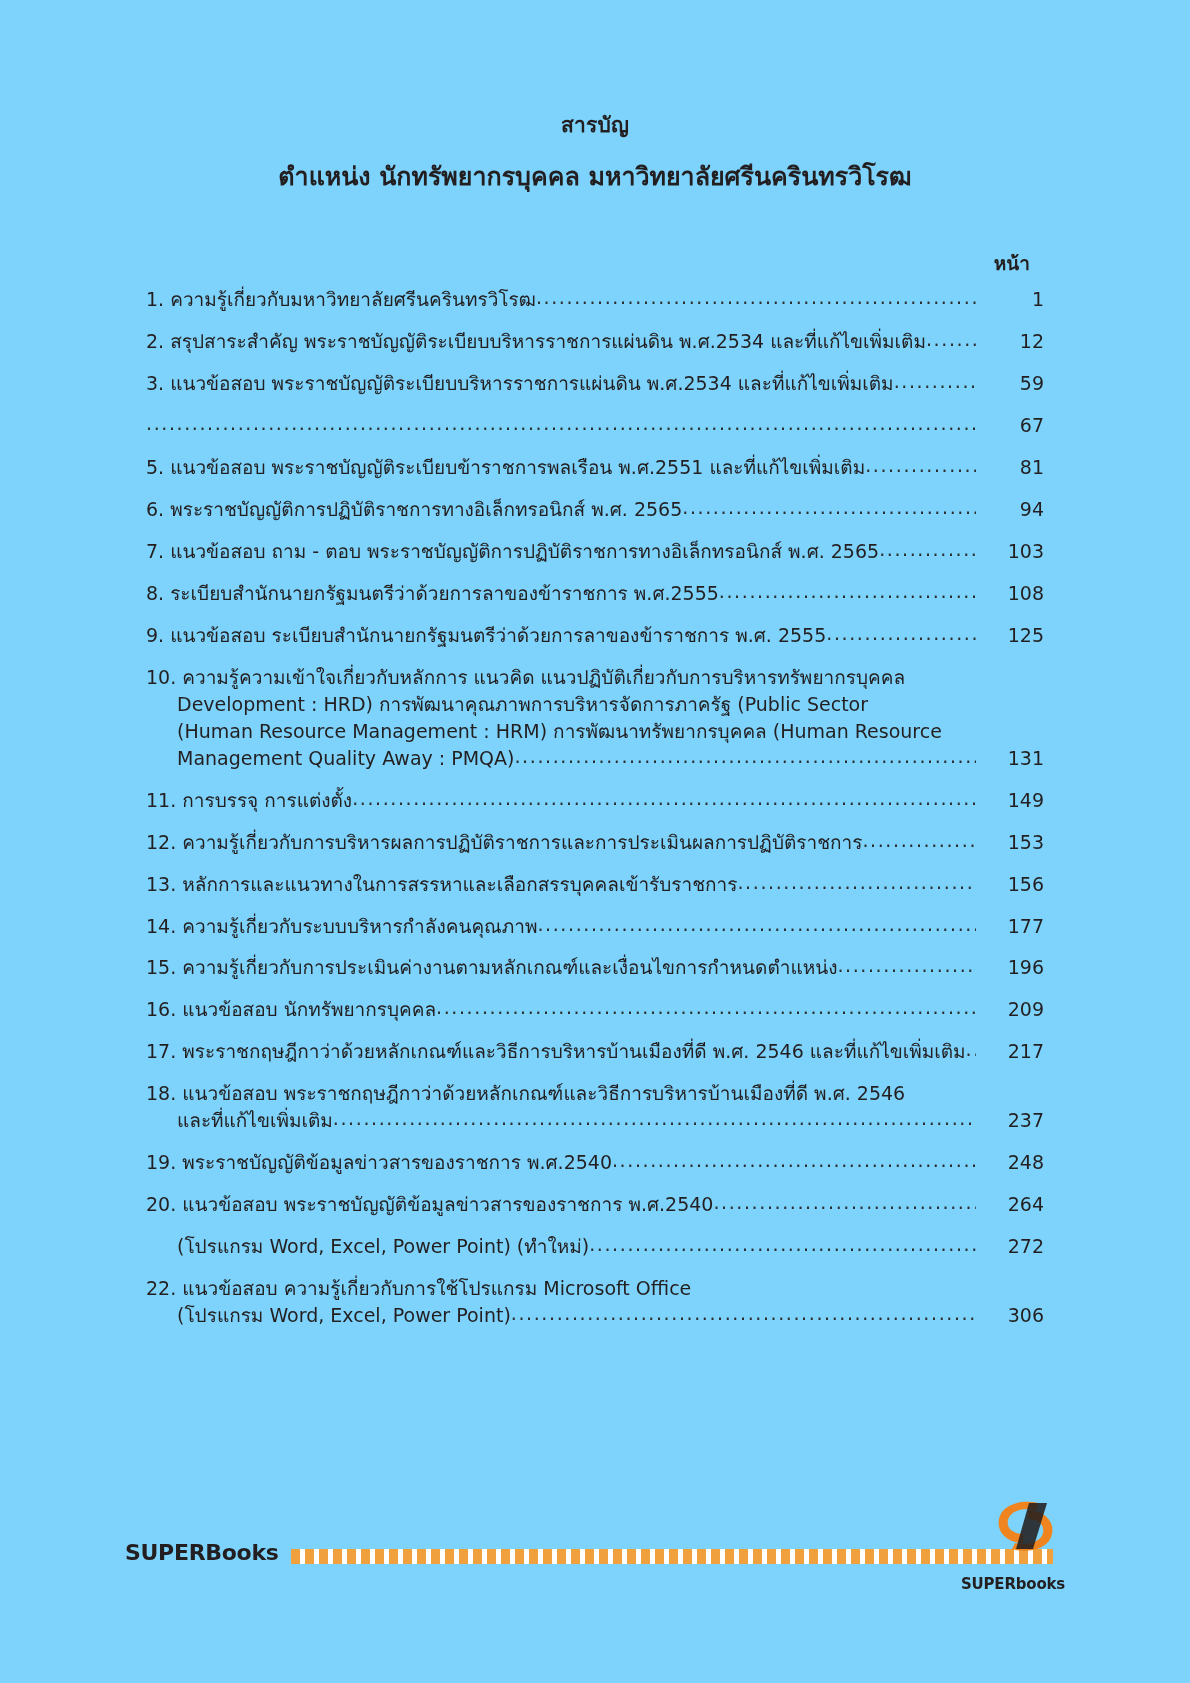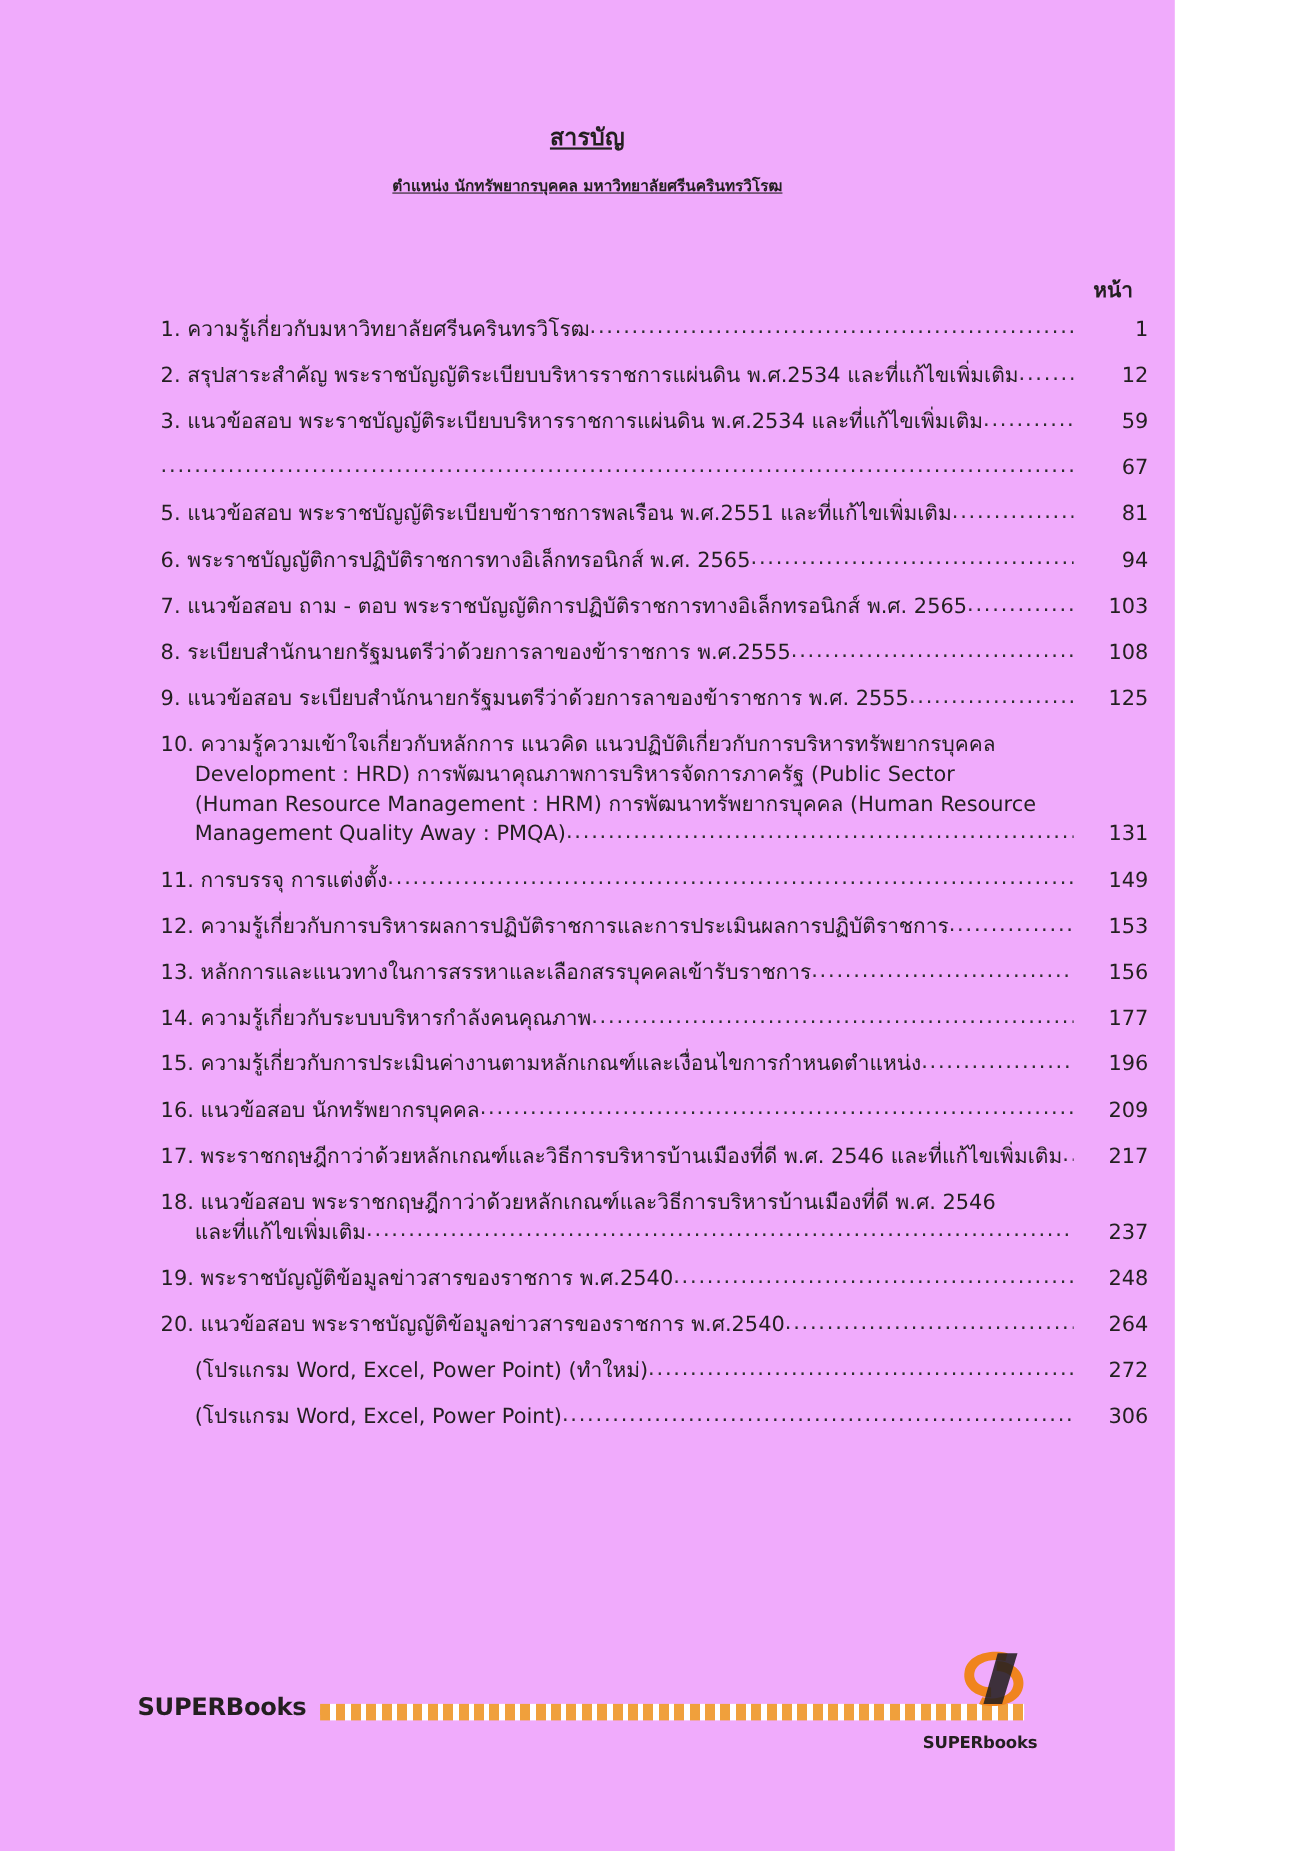--- a/index.html
+++ b/index.html
@@ -6,41 +6,40 @@
     margin: 0;
     padding: 0;
     background: #ffffff;
   }
   body {
     font-family: "DejaVu Sans", "Liberation Sans", sans-serif;
     color: #231f20;
   }
   #page {
     position: relative;
-    width: 1068px;
+    width: 1190px;
     height: 1683px;
-    background: #f0abfc;
+    background: #7dd3fc;
     overflow: hidden;
     box-sizing: border-box;
-    text-decoration: underline;
   }
 
   
   .doc-title {
     text-align: center;
     font-size: 21px;
     font-weight: 700;
     letter-spacing: 0.2px;
     margin: 0;
     padding-top: 112px;
     line-height: 1.3;
   }
   .doc-subtitle {
     text-align: center;
-    font-size: 14px;
+    font-size: 25px;
     font-weight: 700;
     margin: 0;
     padding-top: 22px;
     line-height: 1.3;
   }
 
   
   .toc {
     position: absolute;
     left: 146px;
@@ -346,20 +345,25 @@
           </div>
         </li>
         <li class="toc-entry">
           <div class="toc-line indented">
             <span class="label">(โปรแกรม Word, Excel, Power Point) (ทำใหม่)</span>
             <span class="leader">....................................................................................................................................................................</span>
             <span class="pageno">272</span>
           </div>
         </li>
         <li class="toc-entry">
+          <div class="toc-line cont-plain">
+            <span class="label">22. แนวข้อสอบ ความรู้เกี่ยวกับการใช้โปรแกรม Microsoft Office</span>
+            <span class="leader none"></span>
+            <span class="pageno blank"></span>
+          </div>
           <div class="toc-line indented">
             <span class="label">(โปรแกรม Word, Excel, Power Point)</span>
             <span class="leader">....................................................................................................................................................................</span>
             <span class="pageno">306</span>
           </div>
         </li>
       </ul>
   </div>
 
   <div class="footer">

